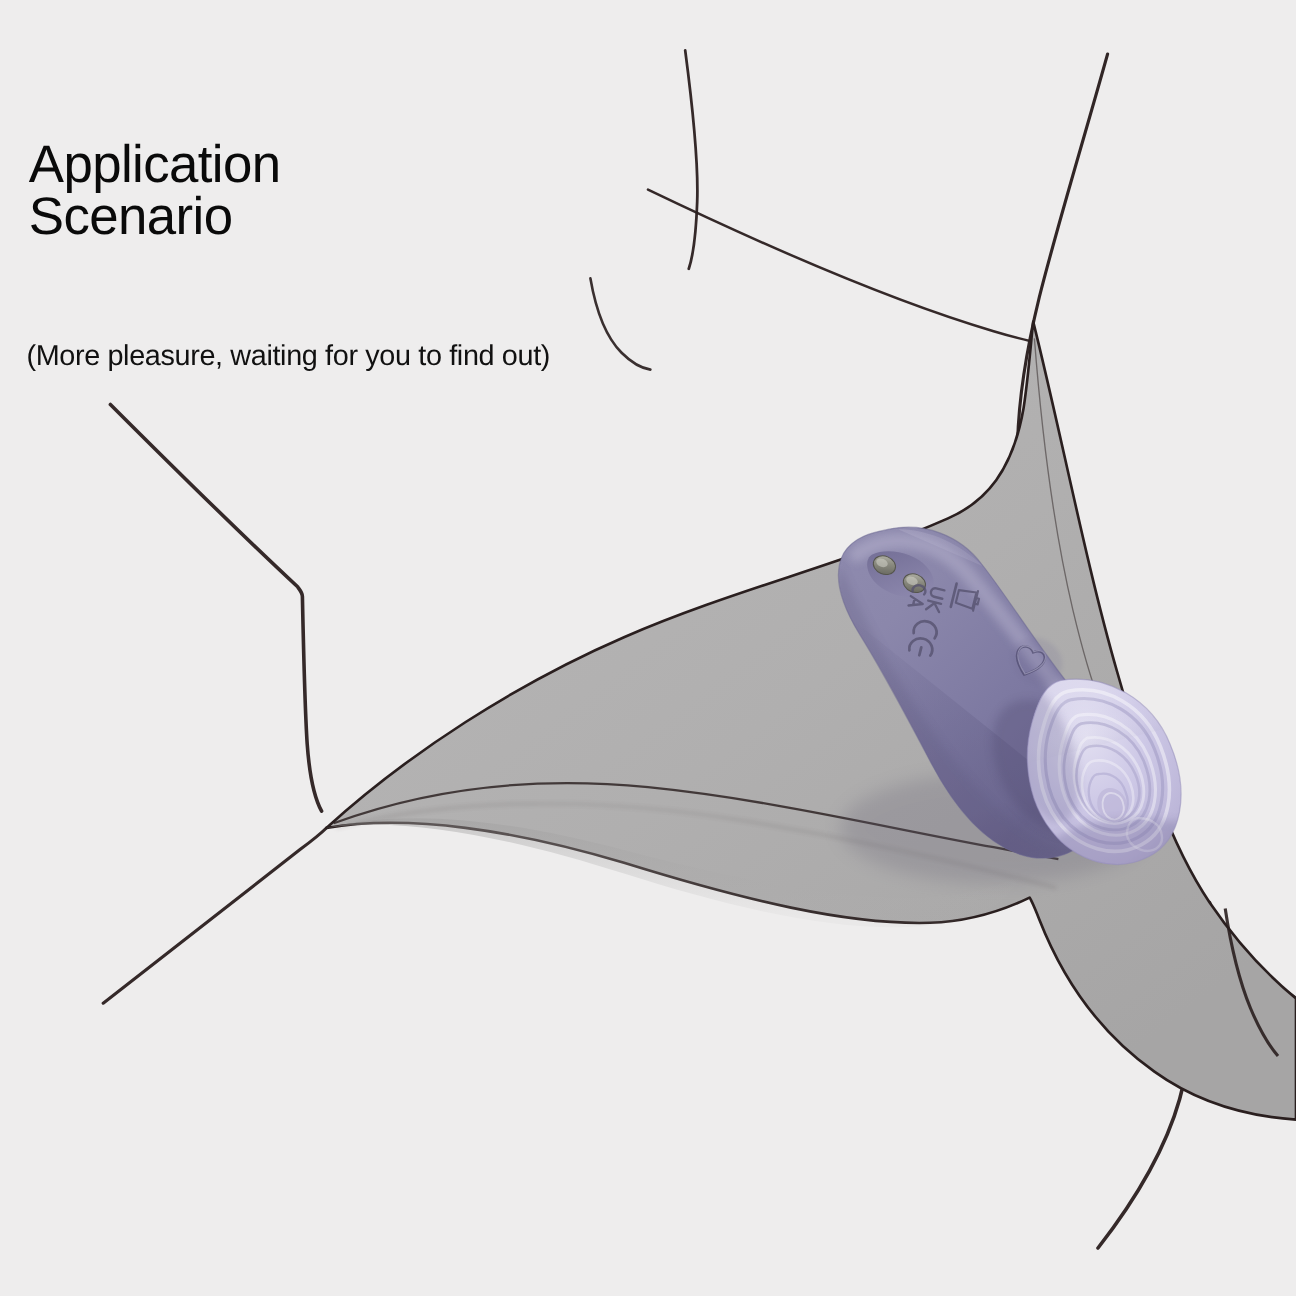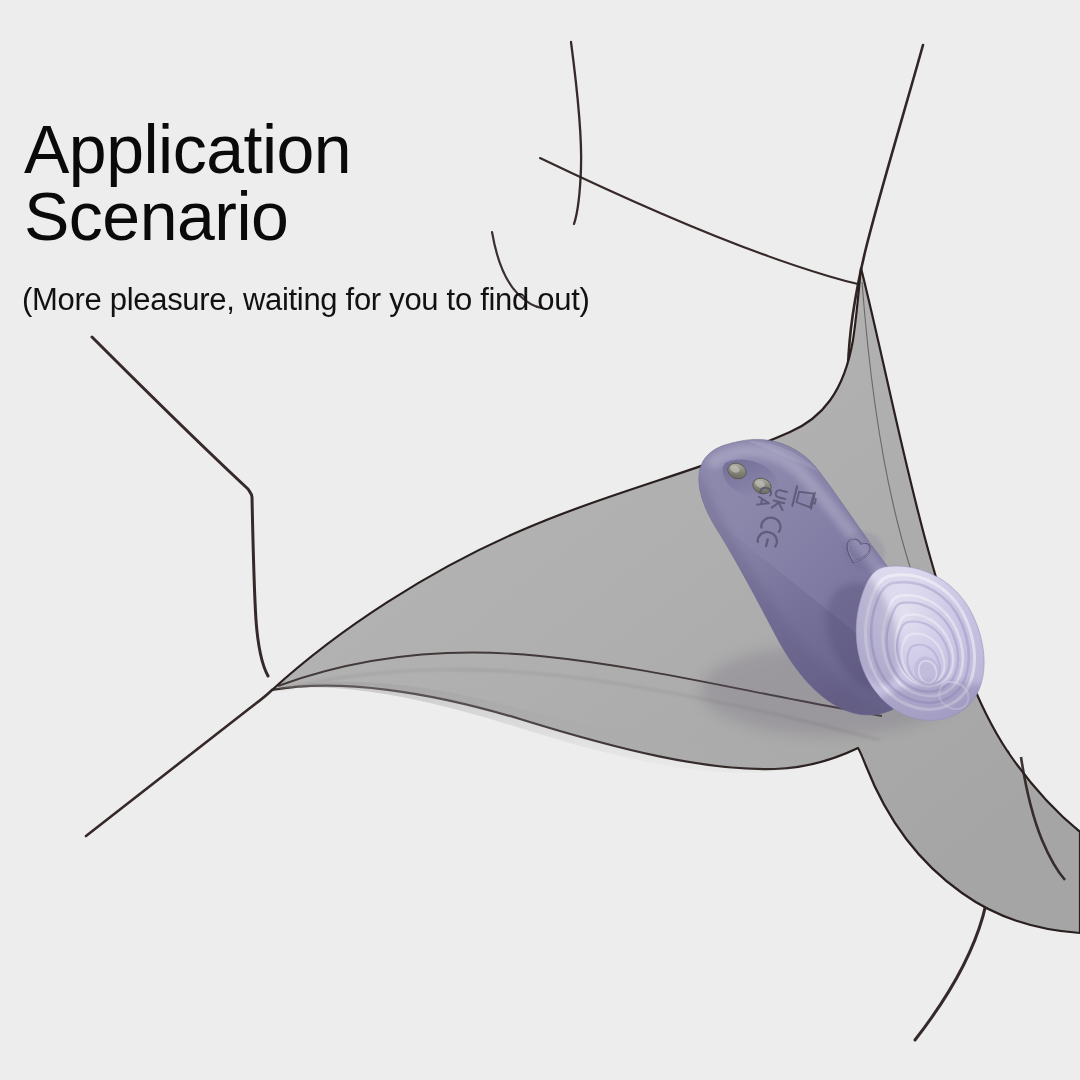--- a/index.html
+++ b/index.html
@@ -13,32 +13,32 @@
     position:relative;width:1080px;height:1080px;
     background:#eeeded;overflow:hidden;
   }
   #artwork{position:absolute;inset:0;width:1080px;height:1080px;display:block;}
 
   .text-layer{position:absolute;left:0;top:0;width:1080px;height:1080px;pointer-events:none;}
 
   #heading{
     position:absolute;left:24px;top:116px;
     width:640px;
-    font-size:68px;
+    font-size:44px;
     line-height:0.98;
     letter-spacing:-0.5px;
     font-weight:400;
     color:#0a0a0a;
     white-space:pre-line;
     pointer-events:auto;
   }
   #subtitle{
     position:absolute;left:22px;top:284px;
     width:820px;
-    font-size:31px;
+    font-size:24px;
     line-height:1.05;
     letter-spacing:-0.3px;
     font-weight:400;
     color:#111111;
     white-space:nowrap;
     pointer-events:auto;
   }
 </style>
 </head>
 <body>

